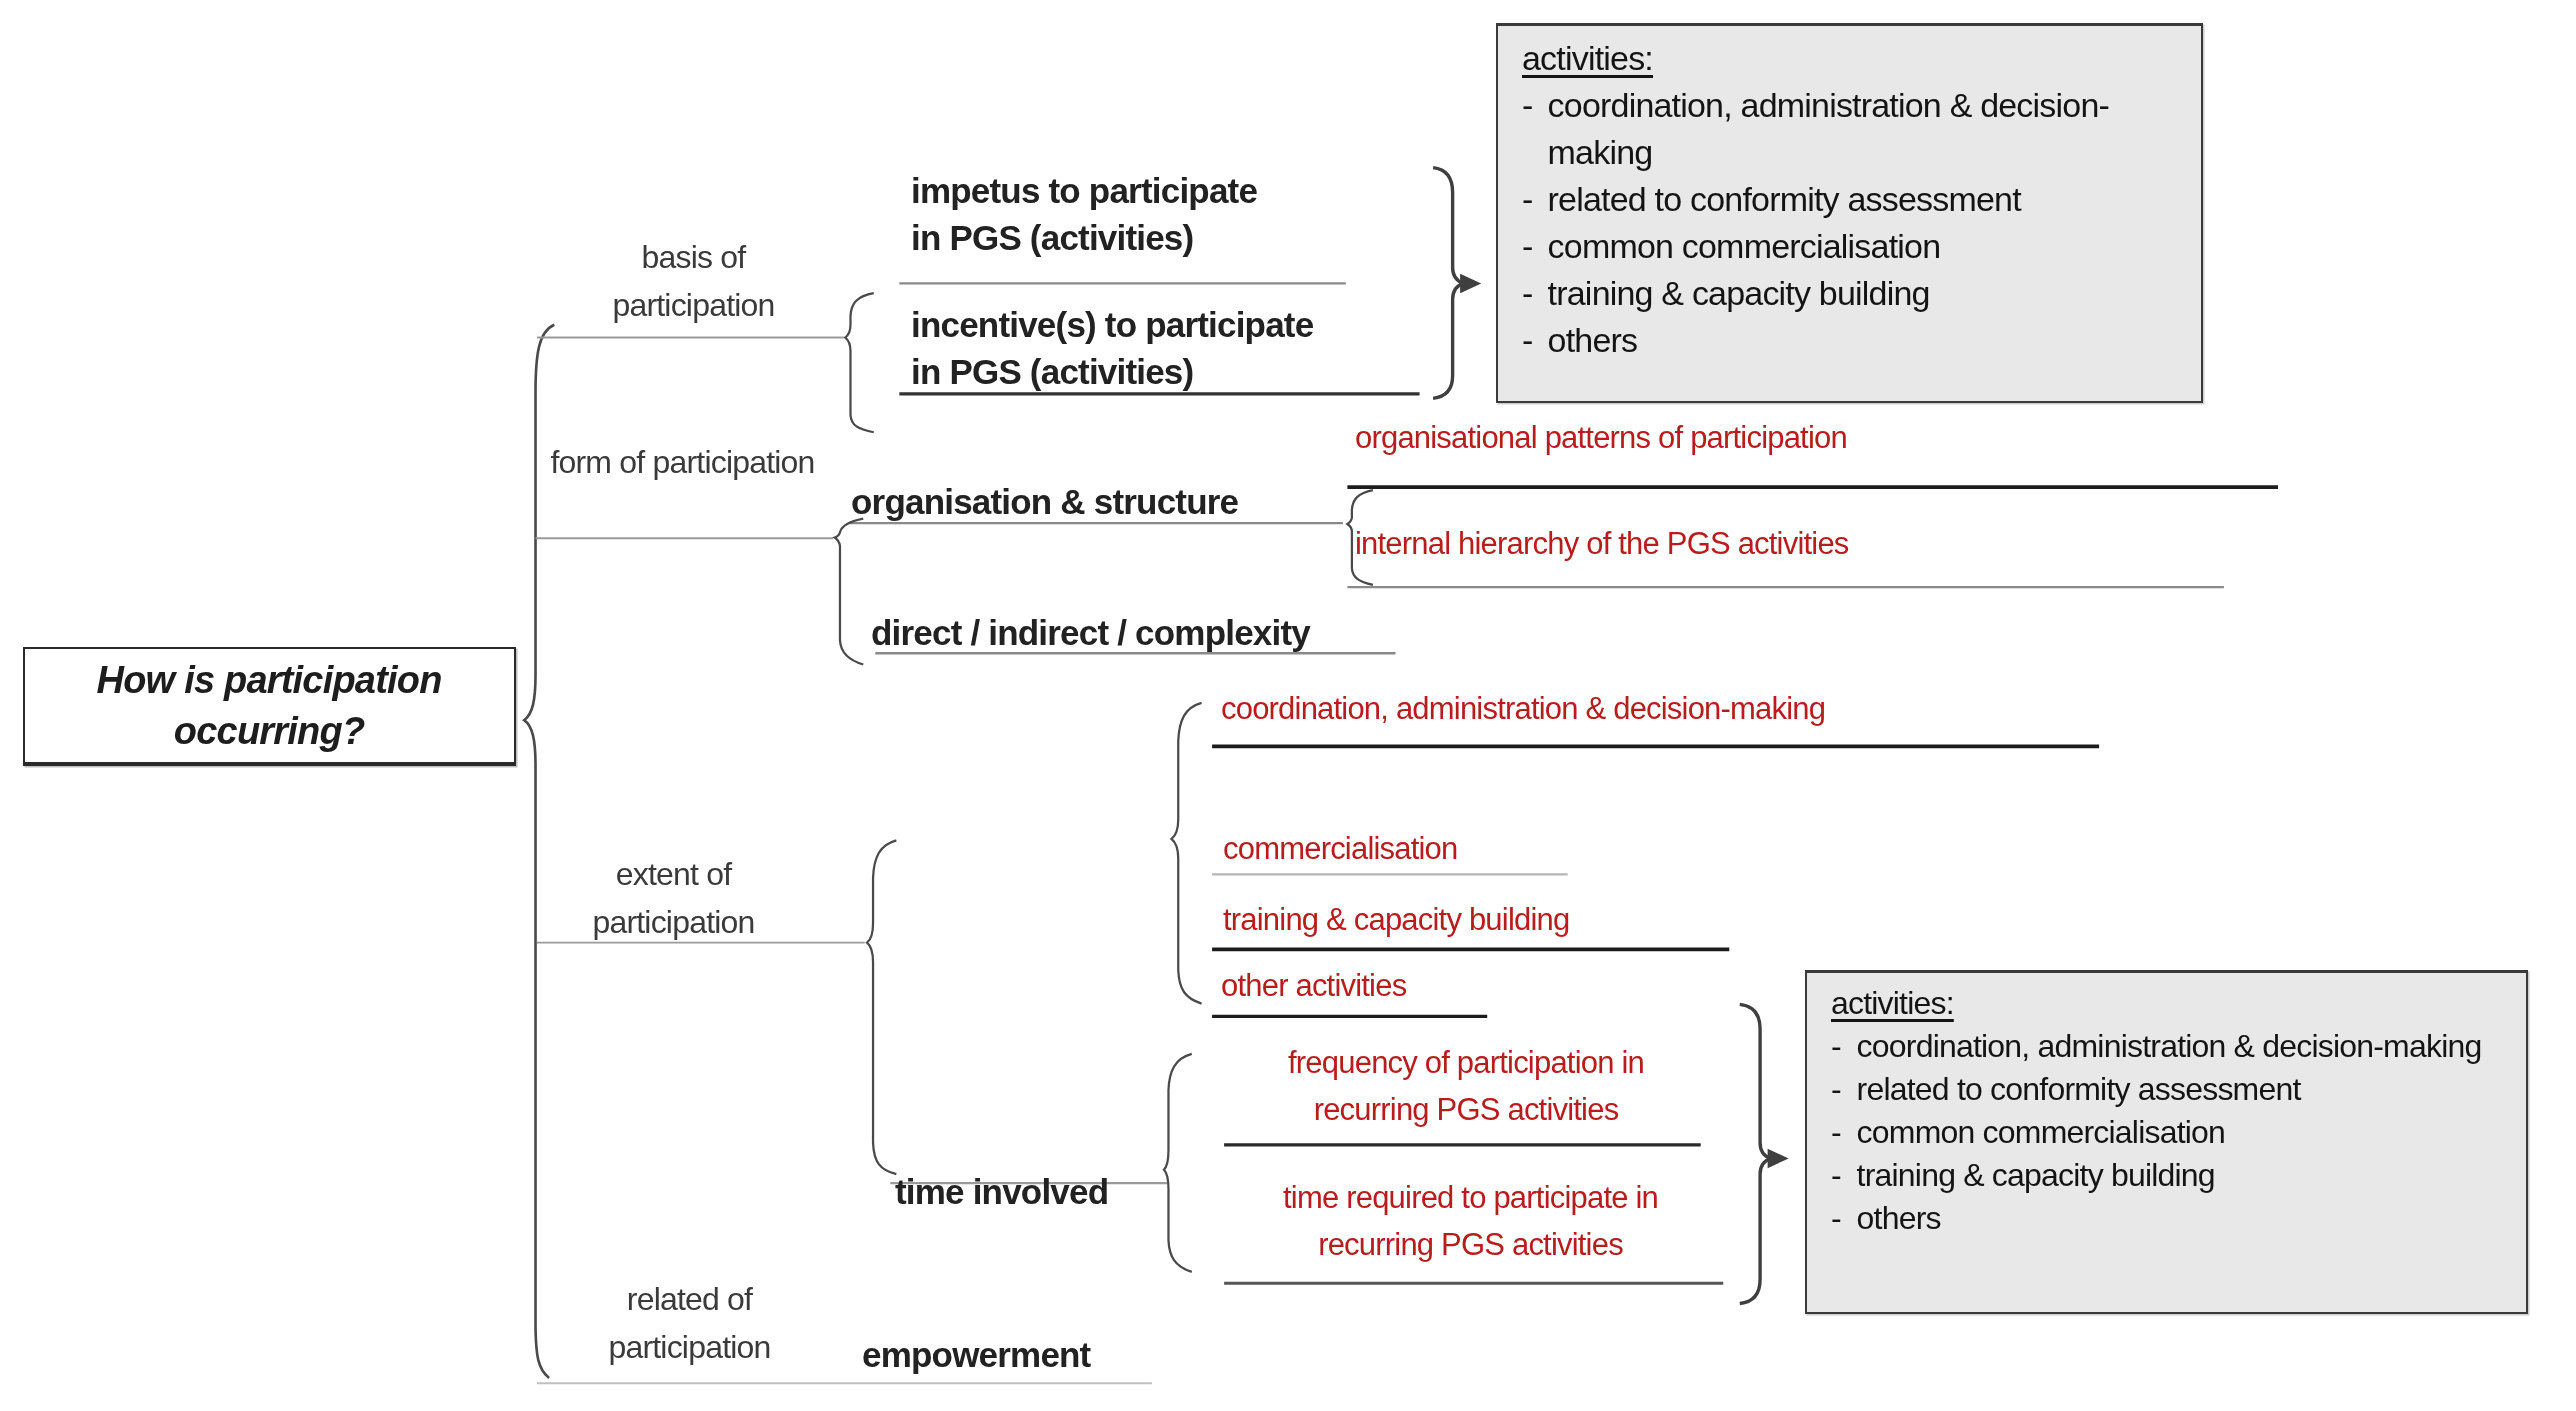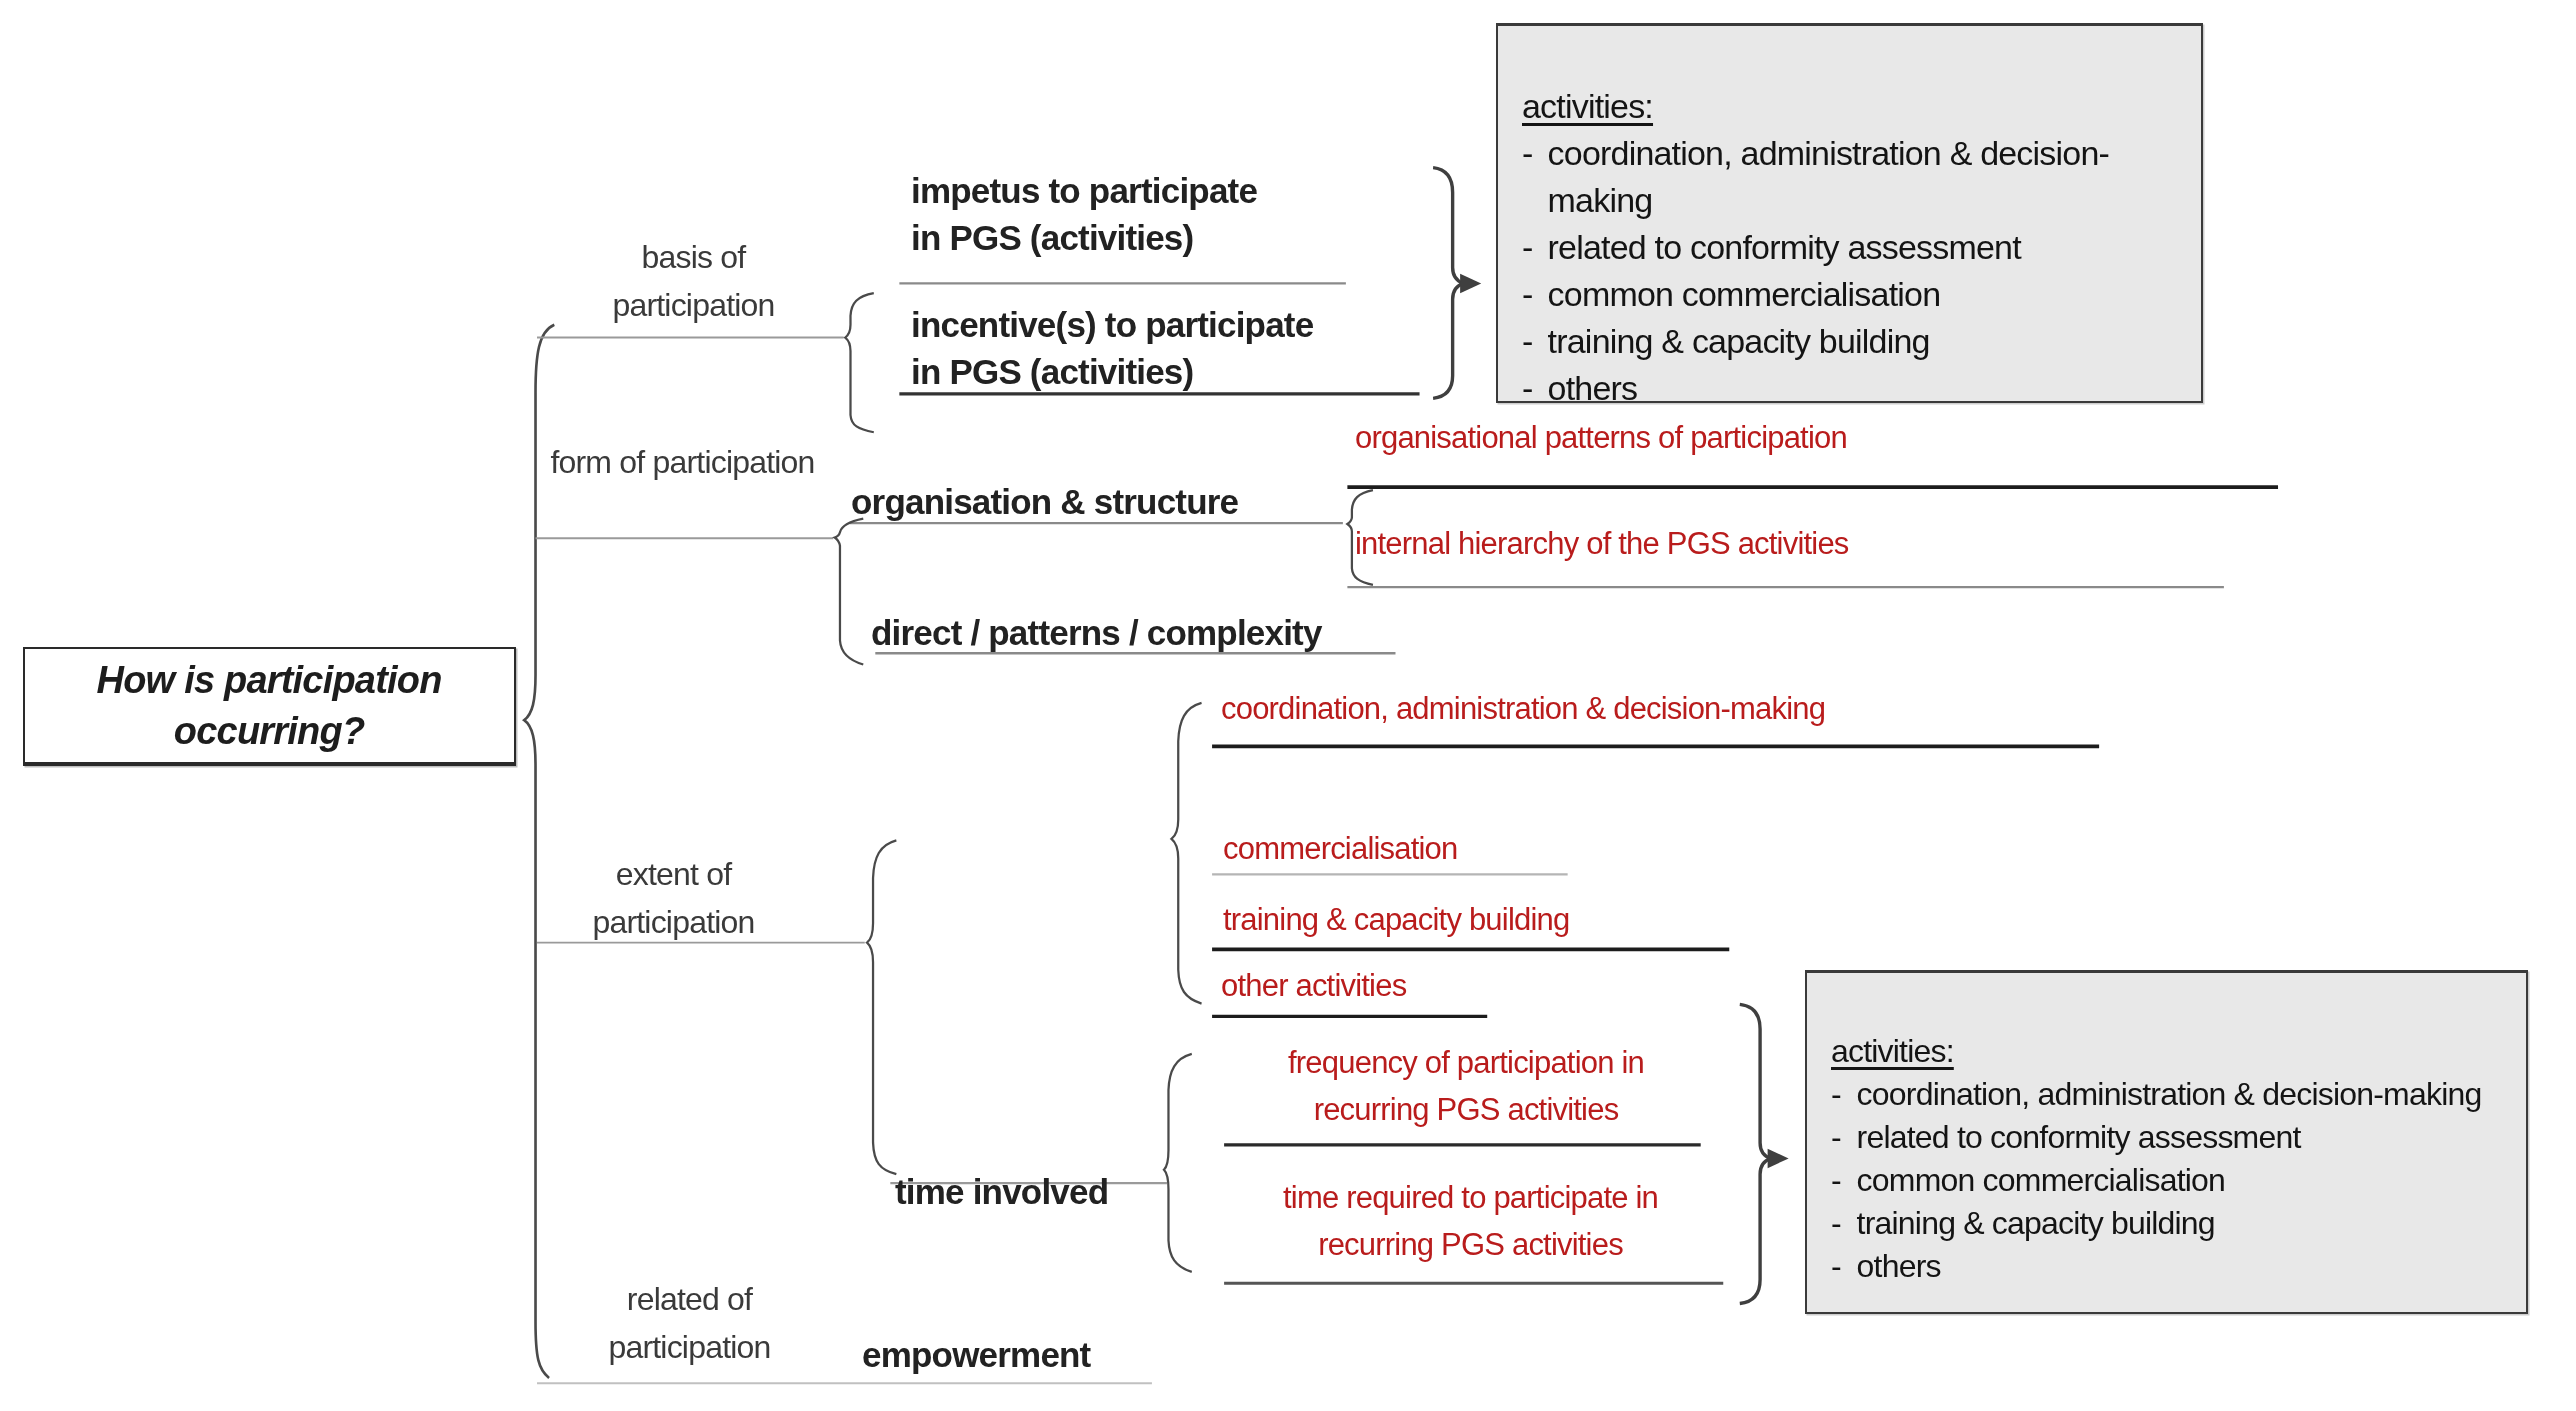--- a/index.html
+++ b/index.html
@@ -53,21 +53,21 @@
 
   
   .actbox{
     background:#e8e8e8;
     border:2.3px solid #3a3a3a;
     border-top-width:3.8px;
     box-shadow:1.5px 1.5px 0 rgba(90,90,90,.3);
     box-sizing:border-box;
     color:#141414;
   }
-  .actbox .inner{padding:9px 21px 6px 24px;margin-top:48px;}
+  .actbox .inner{padding:9px 21px 6px 24px;}
   .actbox .title{text-decoration:underline;text-underline-offset:5.3px;text-decoration-thickness:3px;}
   .actbox .bullet{display:flex;align-items:flex-start;}
   .actbox .dash{flex:0 0 25.6px;}
   .actbox .btxt{flex:1 1 auto;}
   .box1{left:1496px;top:22.6px;width:707px;height:380px;}
   .box1 .inner{font-size:34px;line-height:47px;letter-spacing:-0.8px;}
   .box2{left:1805px;top:970px;width:723px;height:344px;}
   .box2 .inner{font-size:32px;line-height:43px;letter-spacing:-0.8px;}
 </style>
 </head>
@@ -130,21 +130,21 @@
     <span>in PGS (activities)</span>
   </div>
   <div class="abs boldit wrap" style="left:911px;top:301px;width:526px;">
     <span>incentive(s) to participate</span><br>
     <span>in PGS (activities)</span>
   </div>
 
   <div class="abs boldit" style="left:851px;top:478px;">organisation &amp; structure</div>
   <div class="abs plain" style="left:1355px;top:414px;">organisational patterns of participation</div>
   <div class="abs plain" style="left:1355px;top:520px;">internal hierarchy of the PGS activities</div>
-  <div class="abs boldit" style="left:871px;top:609px;">direct / patterns / complexity</div>
+  <div class="abs boldit" style="left:871px;top:609px;">direct / indirect / complexity</div>
 
   <div class="abs plain" style="left:1221px;top:685px;">coordination, administration &amp; decision-making</div>
   <div class="abs plain" style="left:1223px;top:825px;">commercialisation</div>
   <div class="abs plain" style="left:1223px;top:896px;">training &amp; capacity building</div>
   <div class="abs plain" style="left:1221px;top:962px;">other activities</div>
 
   <div class="abs boldit" style="left:895px;top:1132px;margin-top:36px;">time involved</div>
   <div class="abs plain wrap" style="left:1233px;top:1039px;width:466px;">
     <span>frequency of participation in</span><br>
     <span>recurring PGS activities</span>

